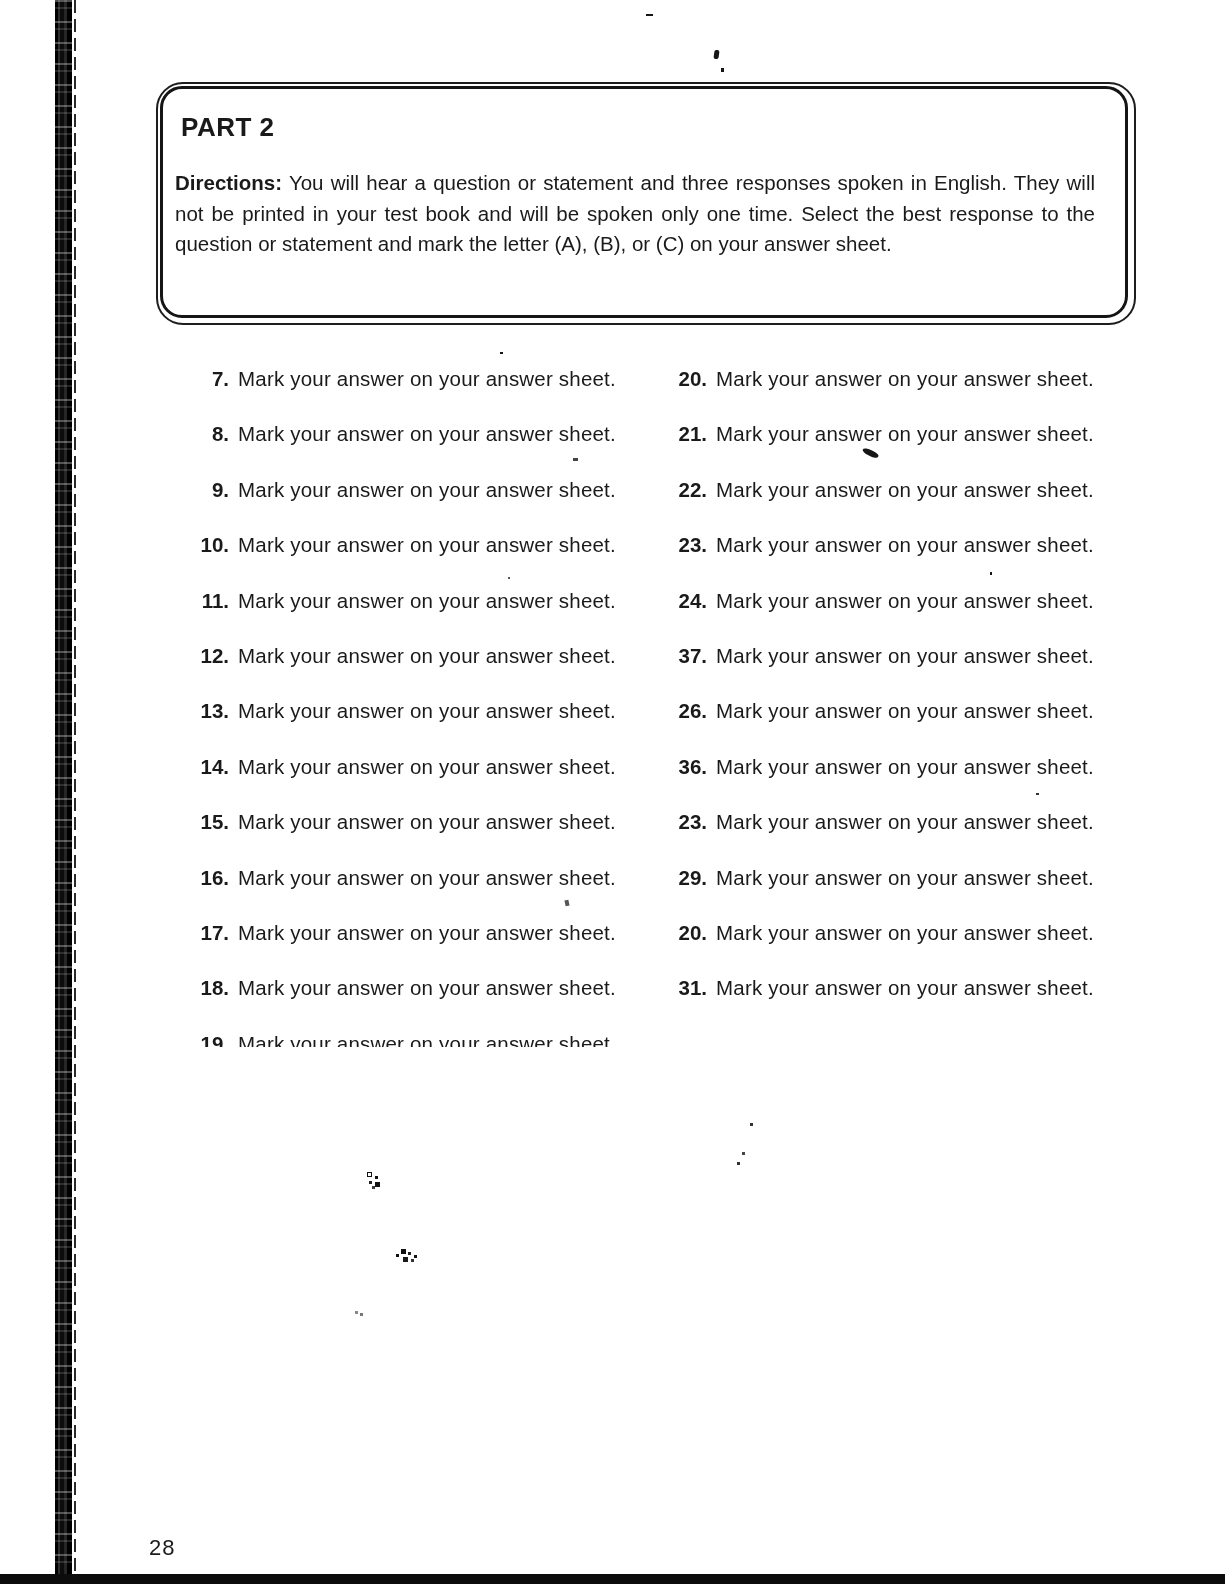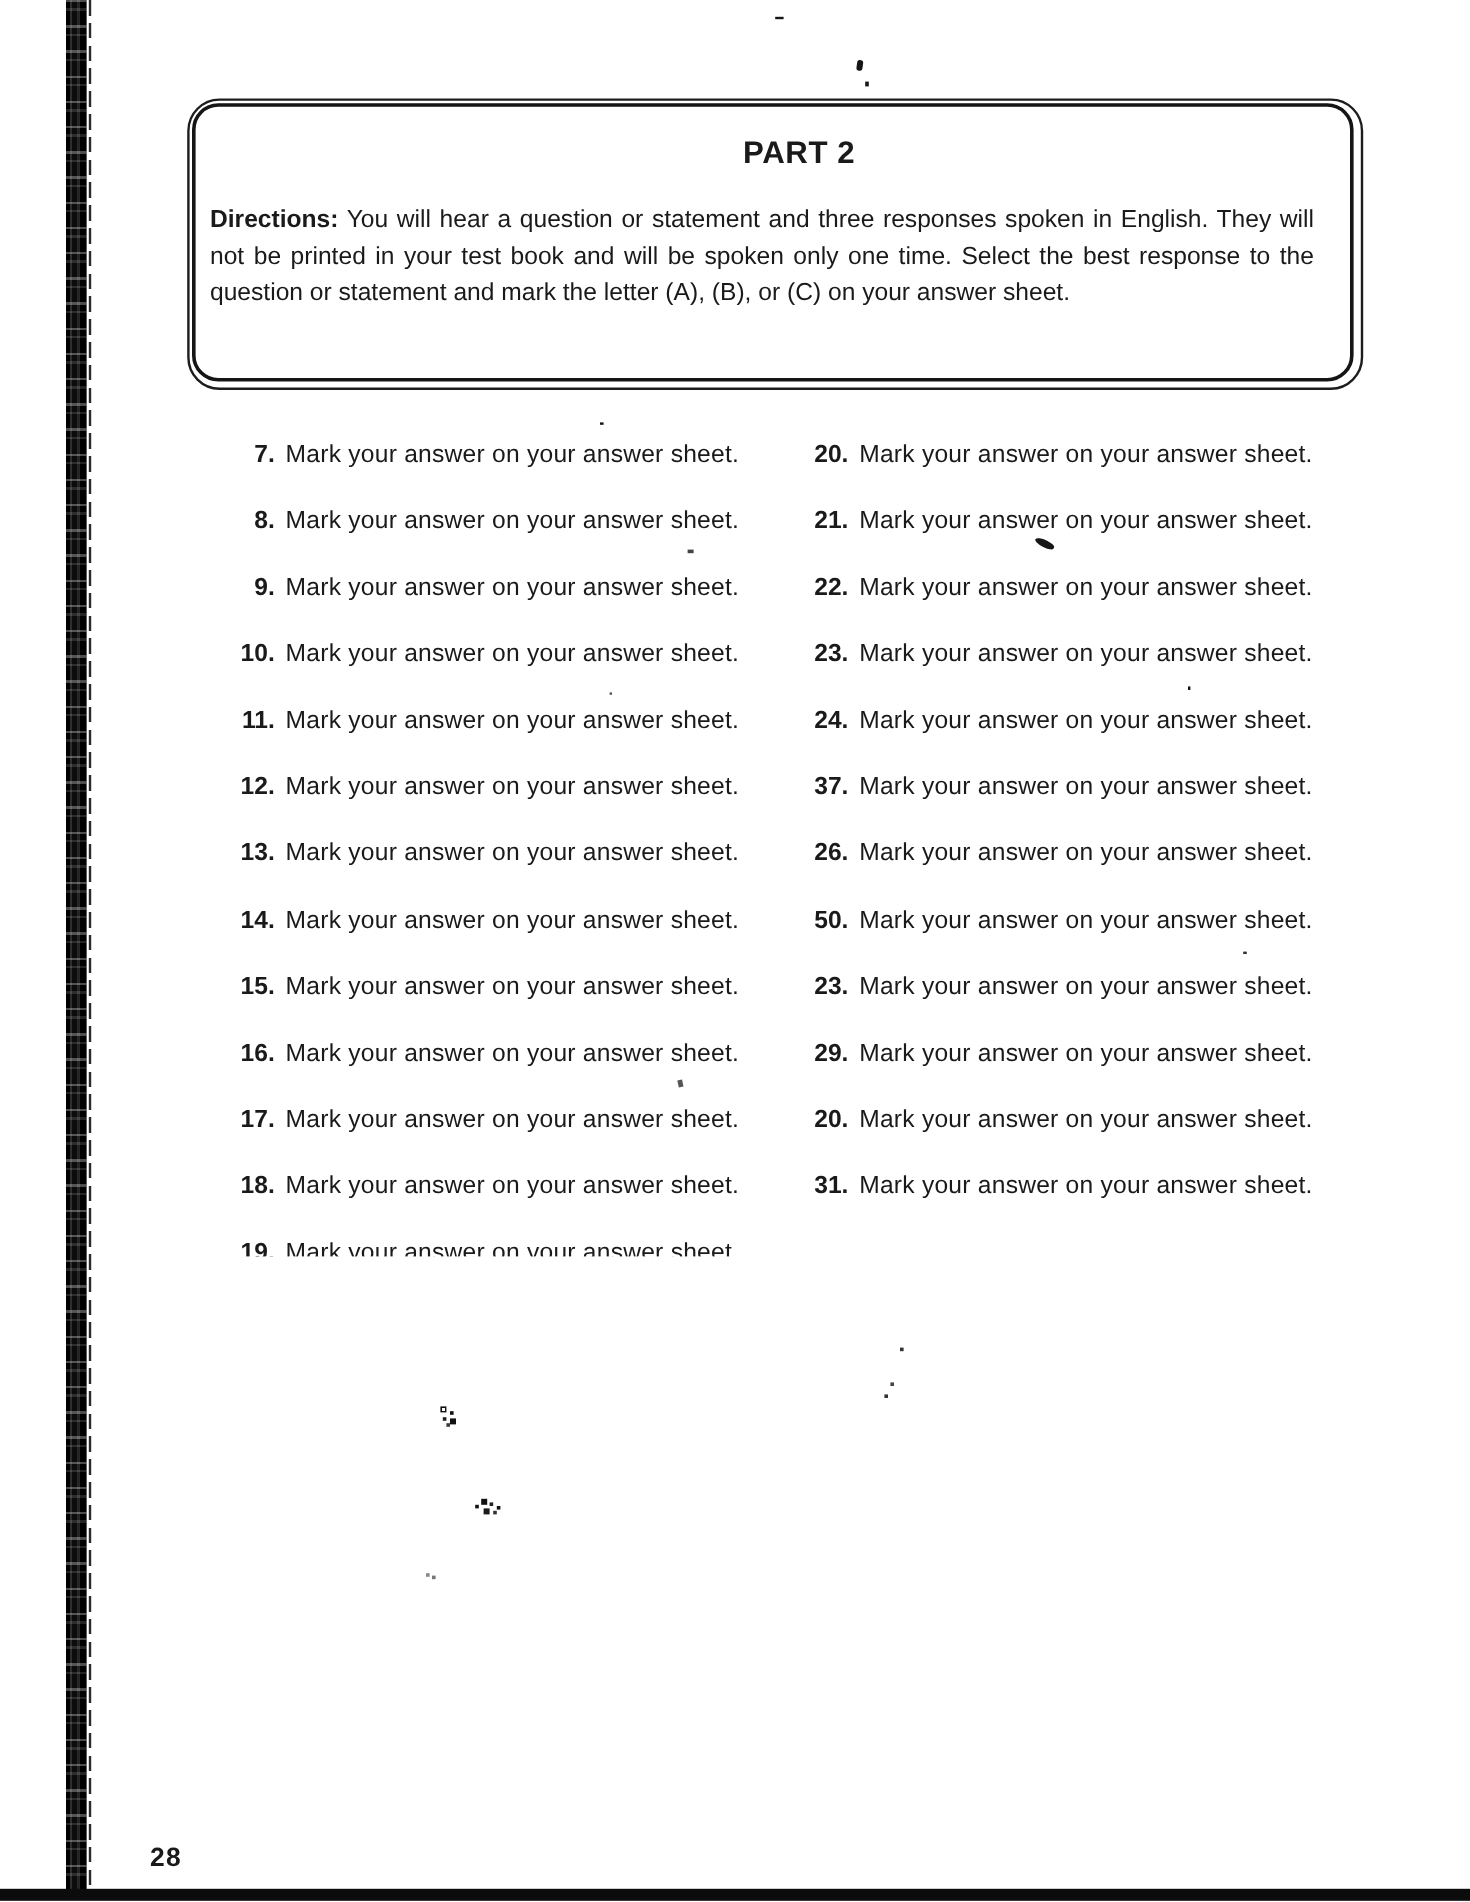--- a/index.html
+++ b/index.html
@@ -40,22 +40,22 @@
     box-sizing:border-box;
     border:3px solid #151515;
     border-radius:22px;
     background:#fff;
   }
   .directions-box::after {
     content:""; position:absolute; inset:-7px -11px -10px -7px;
     border:2px solid #1d1d1d; border-radius:27px; pointer-events:none;
   }
   .part-title {
-    margin:23px 0 0 44px;
-    font-size:26px; font-weight:bold; letter-spacing:.5px;text-align:center;
+    margin:23px 0 0 18px;
+    font-size:26px; font-weight:bold; letter-spacing:.5px;
   }
   .directions {
     margin:25px 30px 0 12px;
     font-size:20.5px; line-height:30.5px;
     text-align:justify;
   }
   .directions .dlabel { font-weight:bold; }
 
   
   .q-col { position:absolute; top:366px; }
@@ -71,22 +71,22 @@
     white-space:nowrap; letter-spacing:.2px;
   }
 
   
   .clip-strip {
     position:absolute; left:170px; top:1047px; width:475px; height:10px;
     background:#fff;
   }
 
   .page-number {
-    position:absolute; left:125px; top:1535px;
-    font-size:22px; font-weight:bold; letter-spacing:1px;
+    position:absolute; left:149px; top:1535px;
+    font-size:22px; font-weight:normal; letter-spacing:1px;
   }
 
   
   .speck { position:absolute; background:#161616; }
   .cluster { position:absolute; width:3px; height:3px; background:transparent; }
   #cluster1 { left:368px; top:1173px;
     box-shadow:0 0 0 1px #111, 7px 3px 0 0 #111, 1px 8px 0 0 #222, 8px 10px 0 1px #111, 4px 13px 0 0 #3a3a3a; }
   #cluster2 { left:396px; top:1250px;
     box-shadow:0 4px 0 0 #111, 6px 0 0 1px #111, 12px 2px 0 0 #222, 18px 5px 0 0 #111, 8px 8px 0 1px #1a1a1a, 15px 9px 0 0 #333; }
   #cluster3 { left:350px; top:1310px;
@@ -201,21 +201,21 @@
     <span class="q-num">37.</span>
     <span class="q-text">Mark your answer on your answer sheet.</span>
   </div>
 
   <div class="q-row">
     <span class="q-num">26.</span>
     <span class="q-text">Mark your answer on your answer sheet.</span>
   </div>
 
   <div class="q-row">
-    <span class="q-num">50.</span>
+    <span class="q-num">36.</span>
     <span class="q-text">Mark your answer on your answer sheet.</span>
   </div>
 
   <div class="q-row">
     <span class="q-num">23.</span>
     <span class="q-text">Mark your answer on your answer sheet.</span>
   </div>
 
   <div class="q-row">
     <span class="q-num">29.</span>

